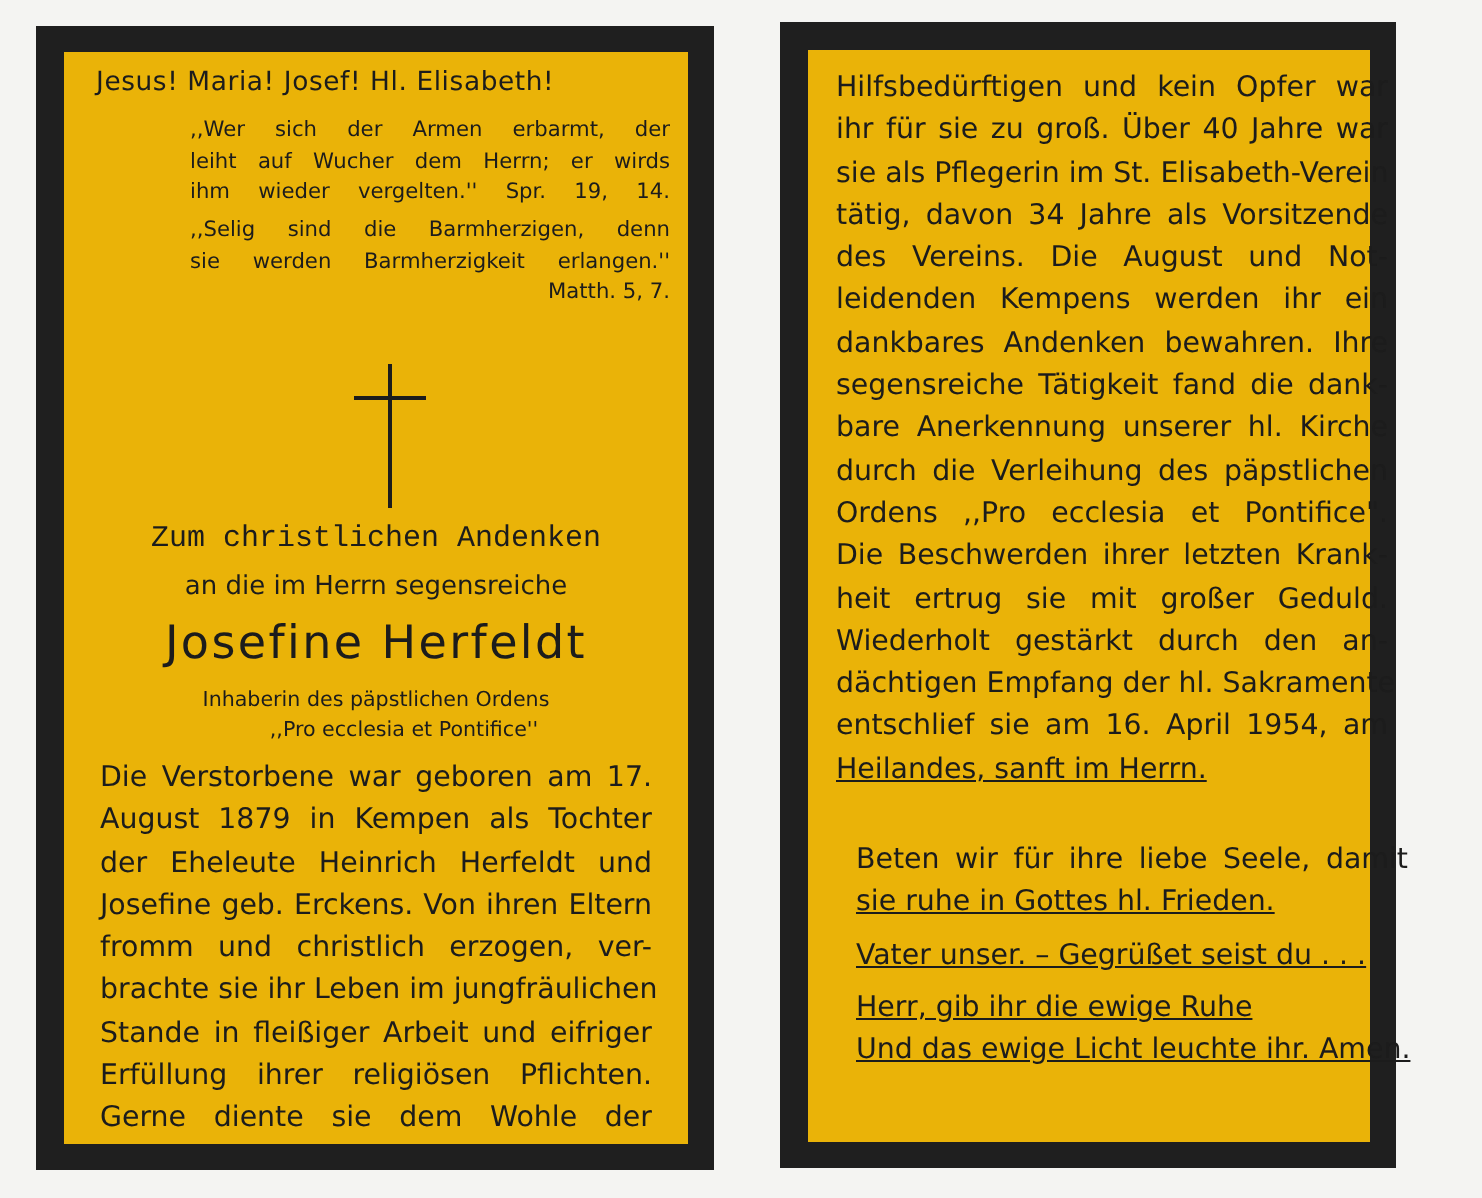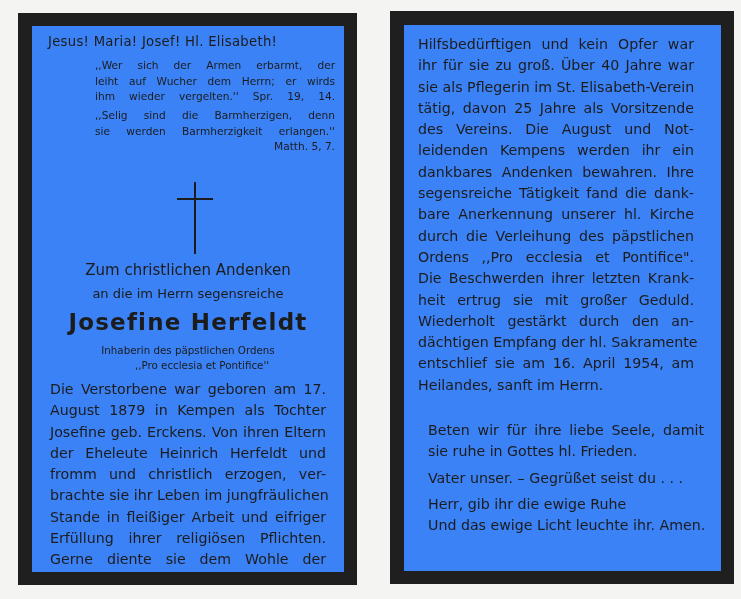--- a/index.html
+++ b/index.html
@@ -4,55 +4,55 @@
 <style>
   html, body { margin:0; padding:0; }
   body {
     width:741px; height:599px; background:#f4f4f2; position:relative; overflow:hidden;
     font-family: "DejaVu Sans", sans-serif; color:#1c1c1c;
   }
   .card {
     position:absolute; background:#1f1f1f; box-sizing:border-box;
   }
   .card .inner {
-    position:absolute; background:#3b82f6; box-sizing:border-box;
+    position:absolute; background:#eab308; box-sizing:border-box;
   }
   #left { left:18px; top:13px; width:339px; height:572px; }
   #left .inner { left:14px; top:13px; right:13px; bottom:13px; }
-  #right { left:390px; top:11px; width:344px; height:573px; }
+  #right { left:390px; top:11px; width:308px; height:573px; }
   #right .inner { left:14px; top:14px; right:13px; bottom:13px; }
 
   .invocation {
     position:absolute; left:16px; top:8px; font-size:13.2px; letter-spacing:0.3px; white-space:nowrap;
   }
   .quote {
     position:absolute; left:63px; width:240px; font-size:10.6px; line-height:15.6px;
     text-align:justify; text-align-last:justify;
   }
   .quote .l { display:block; text-align:justify; text-align-last:justify; white-space:nowrap; }
   .quote .ref { display:block; text-align:left; text-align-last:right; }
   #q1 { top:32px; }
   #q2 { top:82px; }
 
   .cross { position:absolute; left:145px; top:156px; width:36px; height:72px; }
   .cross .v { position:absolute; left:17px; top:0; width:2px; height:72px; background:#1c1c1c; }
   .cross .h { position:absolute; left:0; top:16px; width:36px; height:2px; background:#1c1c1c; }
 
   .center { position:absolute; left:0; right:0; text-align:center; white-space:nowrap; }
-  #andenken1 { top:235px; font-size:15px; }
+  #andenken1 { top:235px; font-size:15px;font-family:Liberation Mono, monospace; }
   #andenken2 { top:260px; font-size:13px; }
-  #name { top:283px; font-size:23px; font-weight:bold; letter-spacing:1.2px; }
+  #name { top:283px; font-size:23px; font-weight:normal; letter-spacing:1.2px; }
   #order1 { top:318px; font-size:10.3px; }
   #order2 { top:333px; font-size:10.3px;padding-left:28px; }
 
   .body-text {
     position:absolute; font-size:14.2px; line-height:21.3px;
   }
   .body-text .l { display:block; white-space:nowrap; text-align:justify; text-align-last:justify; }
-  .body-text .l.last { text-align-last:left; }
+  .body-text .l.last { text-align-last:left;text-decoration:underline; }
   #lbody { left:18px; top:353px; width:276px; }
   #rbody { left:14px; top:9px; width:276px; }
   #rpray { left:14px; top:276px; width:276px;margin-left:10px; }
   .gap { display:block; height:5px; }
 </style>
 </head>
 <body>
 
 <div class="card" id="left">
   <div class="inner">
@@ -77,38 +77,38 @@
 
     <div class="center" id="andenken1">Zum christlichen Andenken</div>
     <div class="center" id="andenken2">an die im Herrn segensreiche</div>
     <div class="center" id="name">Josefine Herfeldt</div>
     <div class="center" id="order1">Inhaberin des päpstlichen Ordens</div>
     <div class="center" id="order2">,,Pro ecclesia et Pontifice''</div>
 
     <div class="body-text" id="lbody">
       <span class="l">Die Verstorbene war geboren am 17.</span>
       <span class="l">August 1879 in Kempen als Tochter</span>
+      <span class="l">der Eheleute Heinrich Herfeldt und</span>
       <span class="l">Josefine geb. Erckens. Von ihren Eltern</span>
-      <span class="l">der Eheleute Heinrich Herfeldt und</span>
       <span class="l">fromm und christlich erzogen, ver-</span>
       <span class="l">brachte sie ihr Leben im jungfräulichen</span>
       <span class="l">Stande in fleißiger Arbeit und eifriger</span>
       <span class="l">Erfüllung ihrer religiösen Pflichten.</span>
       <span class="l">Gerne diente sie dem Wohle der</span>
     </div>
   </div>
 </div>
 
 <div class="card" id="right">
   <div class="inner">
     <div class="body-text" id="rbody">
       <span class="l">Hilfsbedürftigen und kein Opfer war</span>
       <span class="l">ihr für sie zu groß. Über 40 Jahre war</span>
       <span class="l">sie als Pflegerin im St. Elisabeth-Verein</span>
-      <span class="l">tätig, davon 25 Jahre als Vorsitzende</span>
+      <span class="l">tätig, davon 34 Jahre als Vorsitzende</span>
       <span class="l">des Vereins. Die August und Not-</span>
       <span class="l">leidenden Kempens werden ihr ein</span>
       <span class="l">dankbares Andenken bewahren. Ihre</span>
       <span class="l">segensreiche Tätigkeit fand die dank-</span>
       <span class="l">bare Anerkennung unserer hl. Kirche</span>
       <span class="l">durch die Verleihung des päpstlichen</span>
       <span class="l">Ordens ,,Pro ecclesia et Pontifice".</span>
       <span class="l">Die Beschwerden ihrer letzten Krank-</span>
       <span class="l">heit ertrug sie mit großer Geduld.</span>
       <span class="l">Wiederholt gestärkt durch den an-</span>

